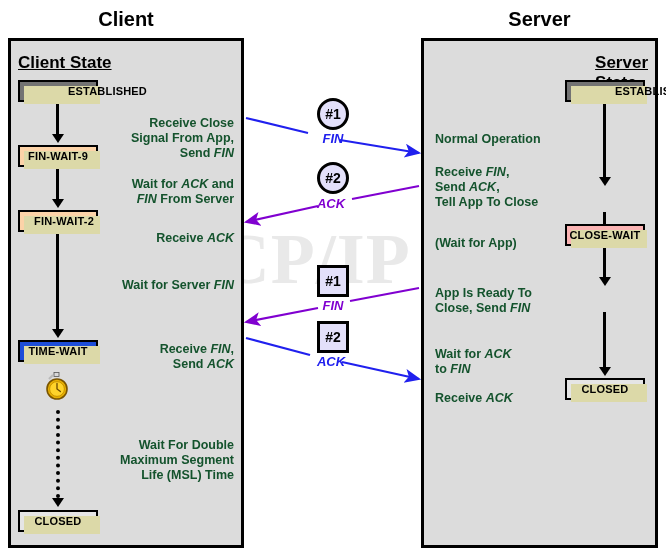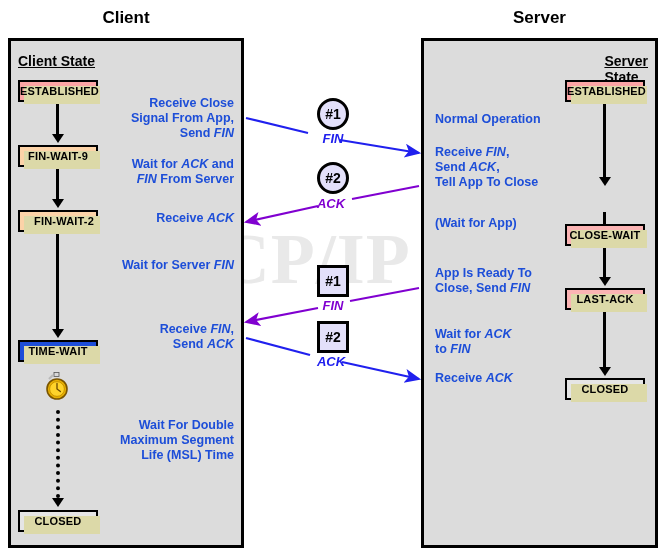--- a/index.html
+++ b/index.html
@@ -24,21 +24,21 @@
     letter-spacing:1px;
     white-space:nowrap;
     z-index:1;
     font-family:"Liberation Serif", serif;
     user-select:none;
   }
 
   
   .col-title{
     position:absolute;
-    font-size:17px;
+    font-size:20px;
     font-weight:bold;
     color:#000;
     text-align:center;
     z-index:5;
   }
   #client-title{left:8px;top:8px;width:236px;}
   #server-title{left:421px;top:8px;width:237px;}
 
   
   .panel{
@@ -46,21 +46,21 @@
     background:#dcdcdc;
     border:3px solid #000;
     box-sizing:border-box;
     z-index:2;
   }
   #client-panel{left:8px;top:38px;width:236px;height:510px;}
   #server-panel{left:421px;top:38px;width:237px;height:510px;}
 
   .panel-label{
     position:absolute;
-    font-size:14px;
+    font-size:17px;
     font-weight:bold;
     color:#000;
     text-decoration:underline;
     z-index:6;
   }
   #client-state-label{left:18px;top:53px;}
   #server-state-label{left:648px;top:53px;transform:translateX(-100%);}
 
   
   .state-box{
@@ -77,21 +77,21 @@
     letter-spacing:0.2px;
   }
   .state-box::after{
     content:"";
     position:absolute;
     left:4px;top:4px;
     width:100%;height:100%;
     background:#dcd9a8;
     z-index:-1;
   }
-  .st-established{background:#fca5a5;}
+  .st-established{background:#737373;padding-left:48px;}
   .st-finwait{background:#fcd3a8;}
   .st-timewait{background:#1d4ed8;}
   .st-closewait{background:#fbb4b4;margin-top:36px;}
   .st-lastack{background:#fbb4b4;}
   .st-closed{background:#e5e5e5;}
 
   
   .v-arrow{position:absolute;z-index:5;}
   .v-arrow .shaft{
     position:absolute;left:0;top:0;
@@ -109,24 +109,25 @@
     border-left:6px solid transparent;
     border-right:6px solid transparent;
     border-top:9px solid #000;
   }
 
   
   .desc{
     position:absolute;
     font-size:12.5px;
     font-weight:bold;
-    color:#1d4ed8;
+    color:#14532d;
     line-height:15px;
     z-index:6;
     white-space:pre-line;
+    margin-top:20px;
   }
   .desc.right{text-align:right;}
   .desc i{font-style:italic;}
 
   
   .msg-badge{
     position:absolute;
     width:32px;height:32px;
     background:#e3e0fa;
     border:3px solid #000;
@@ -215,21 +216,20 @@
 
   <div class="desc right" style="left:110px;top:96px;width:124px;">Receive Close<br>Signal From App,<br>Send <i>FIN</i></div>
   <div class="desc right" style="left:100px;top:157px;width:134px;">Wait for <i>ACK</i> and<br><i>FIN</i> From Server</div>
   <div class="desc right" style="left:110px;top:211px;width:124px;">Receive <i>ACK</i></div>
   <div class="desc right" style="left:96px;top:258px;width:138px;">Wait for Server <i>FIN</i></div>
   <div class="desc right" style="left:110px;top:322px;width:124px;">Receive <i>FIN</i>,<br>Send <i>ACK</i></div>
   <div class="desc right" style="left:96px;top:418px;width:138px;">Wait For Double<br>Maximum Segment<br>Life (MSL) Time</div>
 
   <div class="state-box st-established" style="left:565px;top:80px;width:80px;">ESTABLISHED</div>
   <div class="state-box st-closewait" style="left:565px;top:188px;width:80px;">CLOSE-WAIT</div>
-  <div class="state-box st-lastack" style="left:565px;top:288px;width:80px;">LAST-ACK</div>
   <div class="state-box st-closed" style="left:565px;top:378px;width:80px;">CLOSED</div>
 
   <div class="v-arrow" style="left:603px;top:104px;">
     <div class="shaft" style="height:73px;"></div>
     <div class="head" style="top:73px;"></div>
   </div>
   <div class="v-arrow" style="left:603px;top:212px;">
     <div class="shaft" style="height:65px;"></div>
     <div class="head" style="top:65px;"></div>
   </div>

